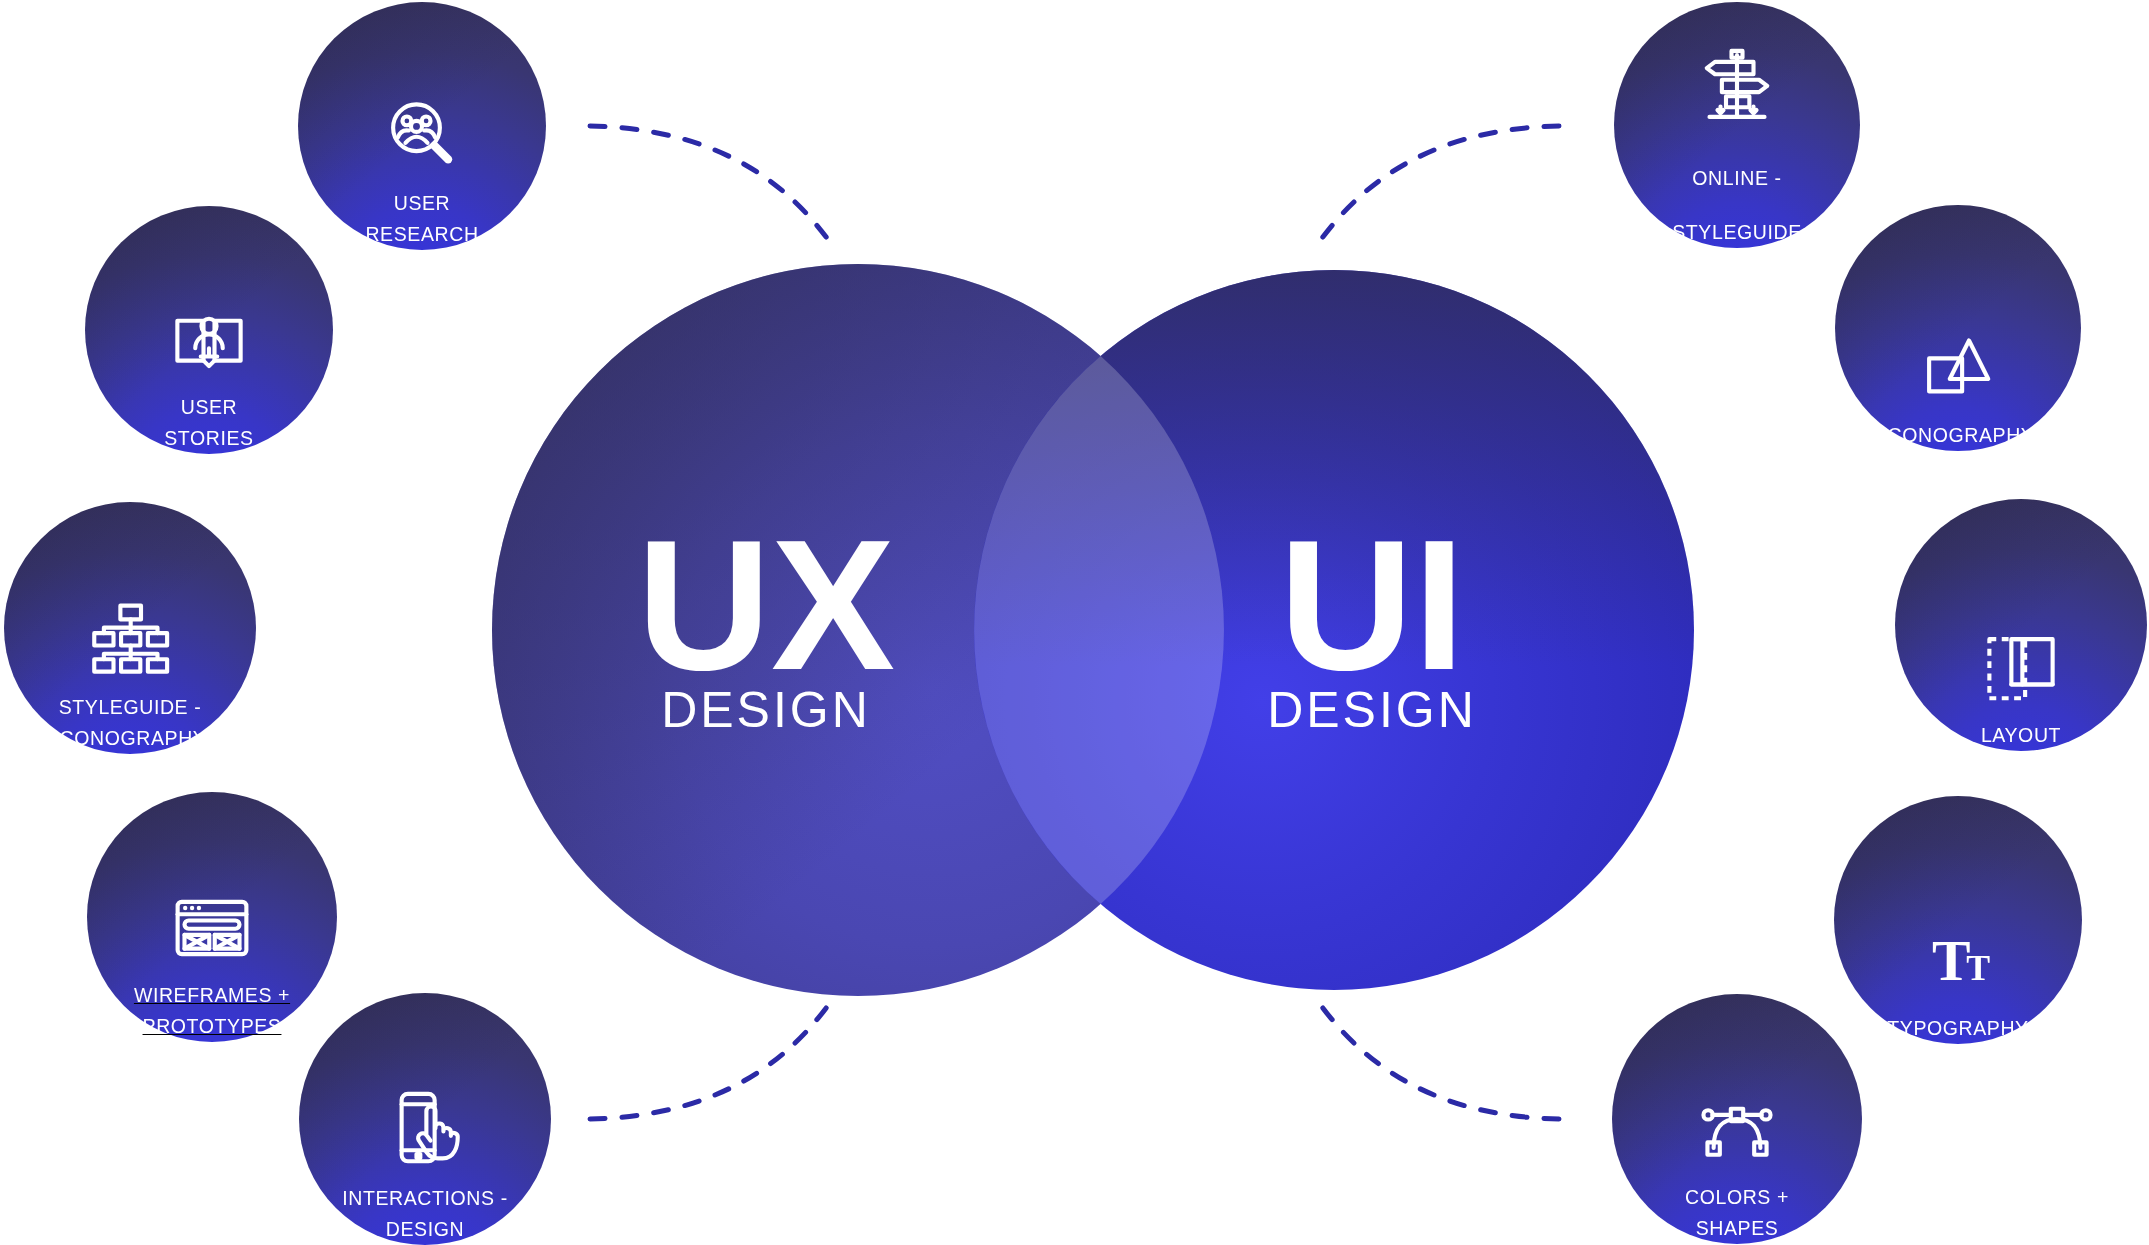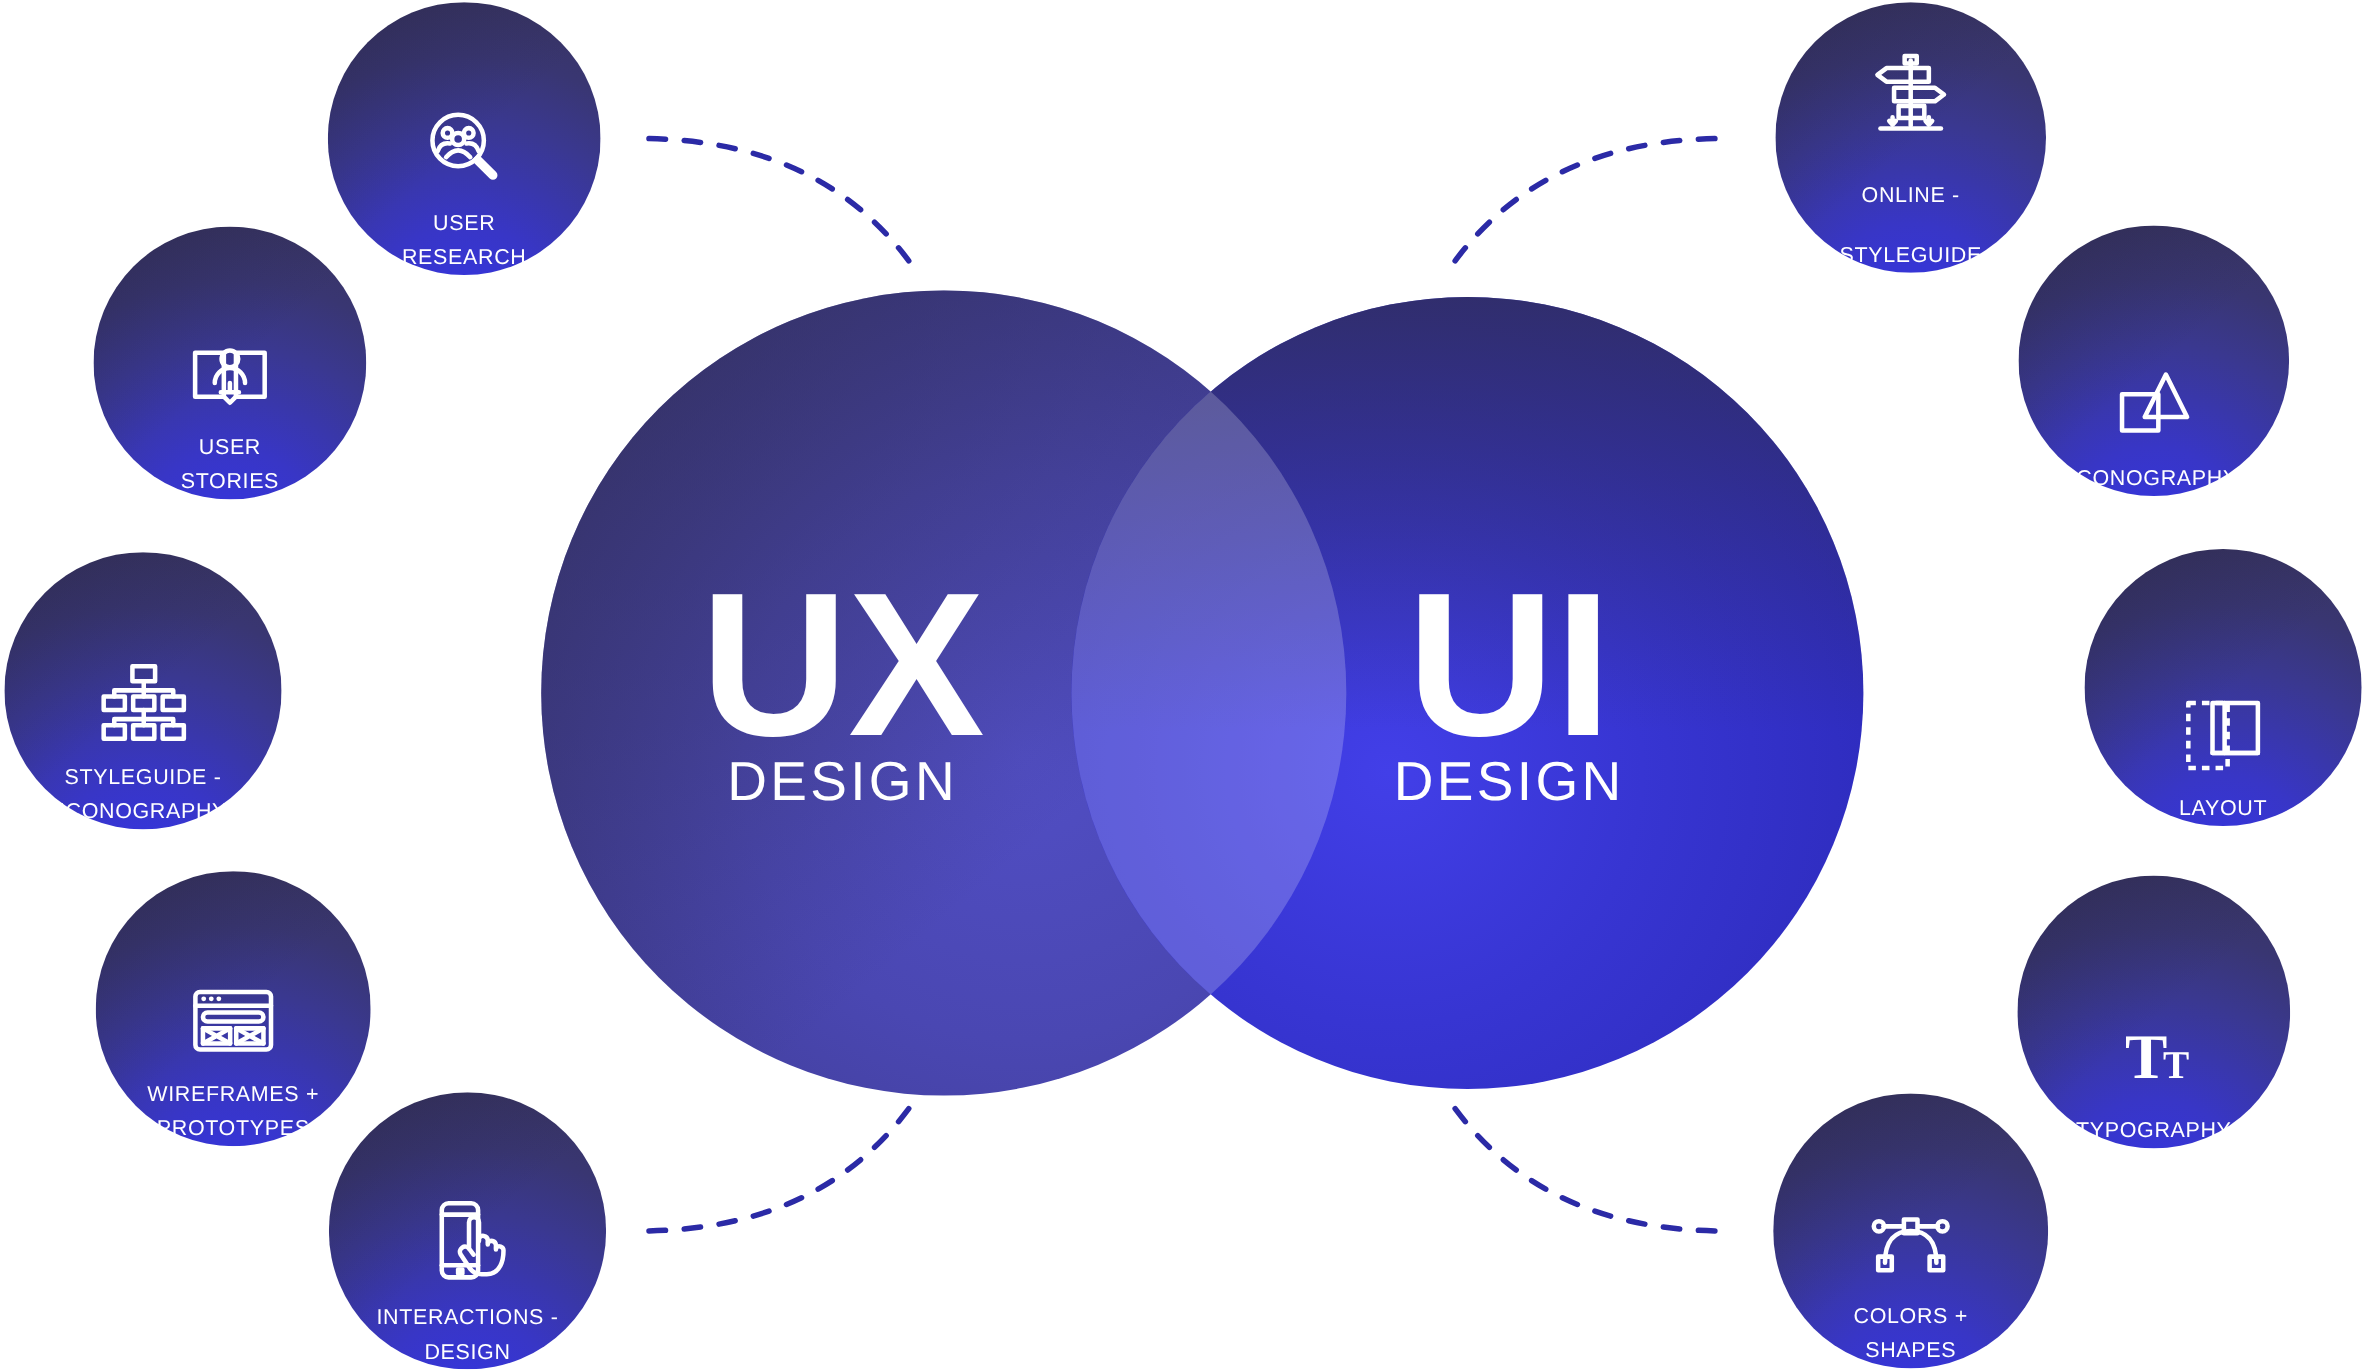--- a/index.html
+++ b/index.html
@@ -128,21 +128,21 @@
         <path d="M32.5,36 V42 M13,42 H52 M13,42 V46 M32.5,42 V46 M52,42 V46"></path>
         <rect x="6" y="46" width="14" height="9"></rect>
         <rect x="25.5" y="46" width="14" height="9"></rect>
         <rect x="45" y="46" width="14" height="9"></rect>
       </g>
     </svg>
     <div class="line">STYLEGUIDE -</div>
     <div class="line">ICONOGRAPHY</div>
   </div>
 
-  <div class="sat" style="left:87px; top:792px; width:250px; height:250px;">
+  <div class="sat" style="left:87px; top:792px; width:250px; height:250px;text-decoration:underline;">
     <svg class="icon" viewBox="0 0 64 64">
       <g class="ic" stroke-width="2.8">
         <rect x="7" y="13" width="50" height="38" rx="3"></rect>
         <line x1="7" y1="22" x2="57" y2="22"></line>
         <circle class="ic-fill" cx="12.5" cy="17.5" r="1.6"></circle>
         <circle class="ic-fill" cx="17.5" cy="17.5" r="1.6"></circle>
         <circle class="ic-fill" cx="22.5" cy="17.5" r="1.6"></circle>
         <rect x="12" y="26.5" width="40" height="6" rx="3"></rect>
         <rect x="12" y="37" width="18" height="10"></rect>
         <path d="M12,37 L30,47 M30,37 L12,47"></path>

